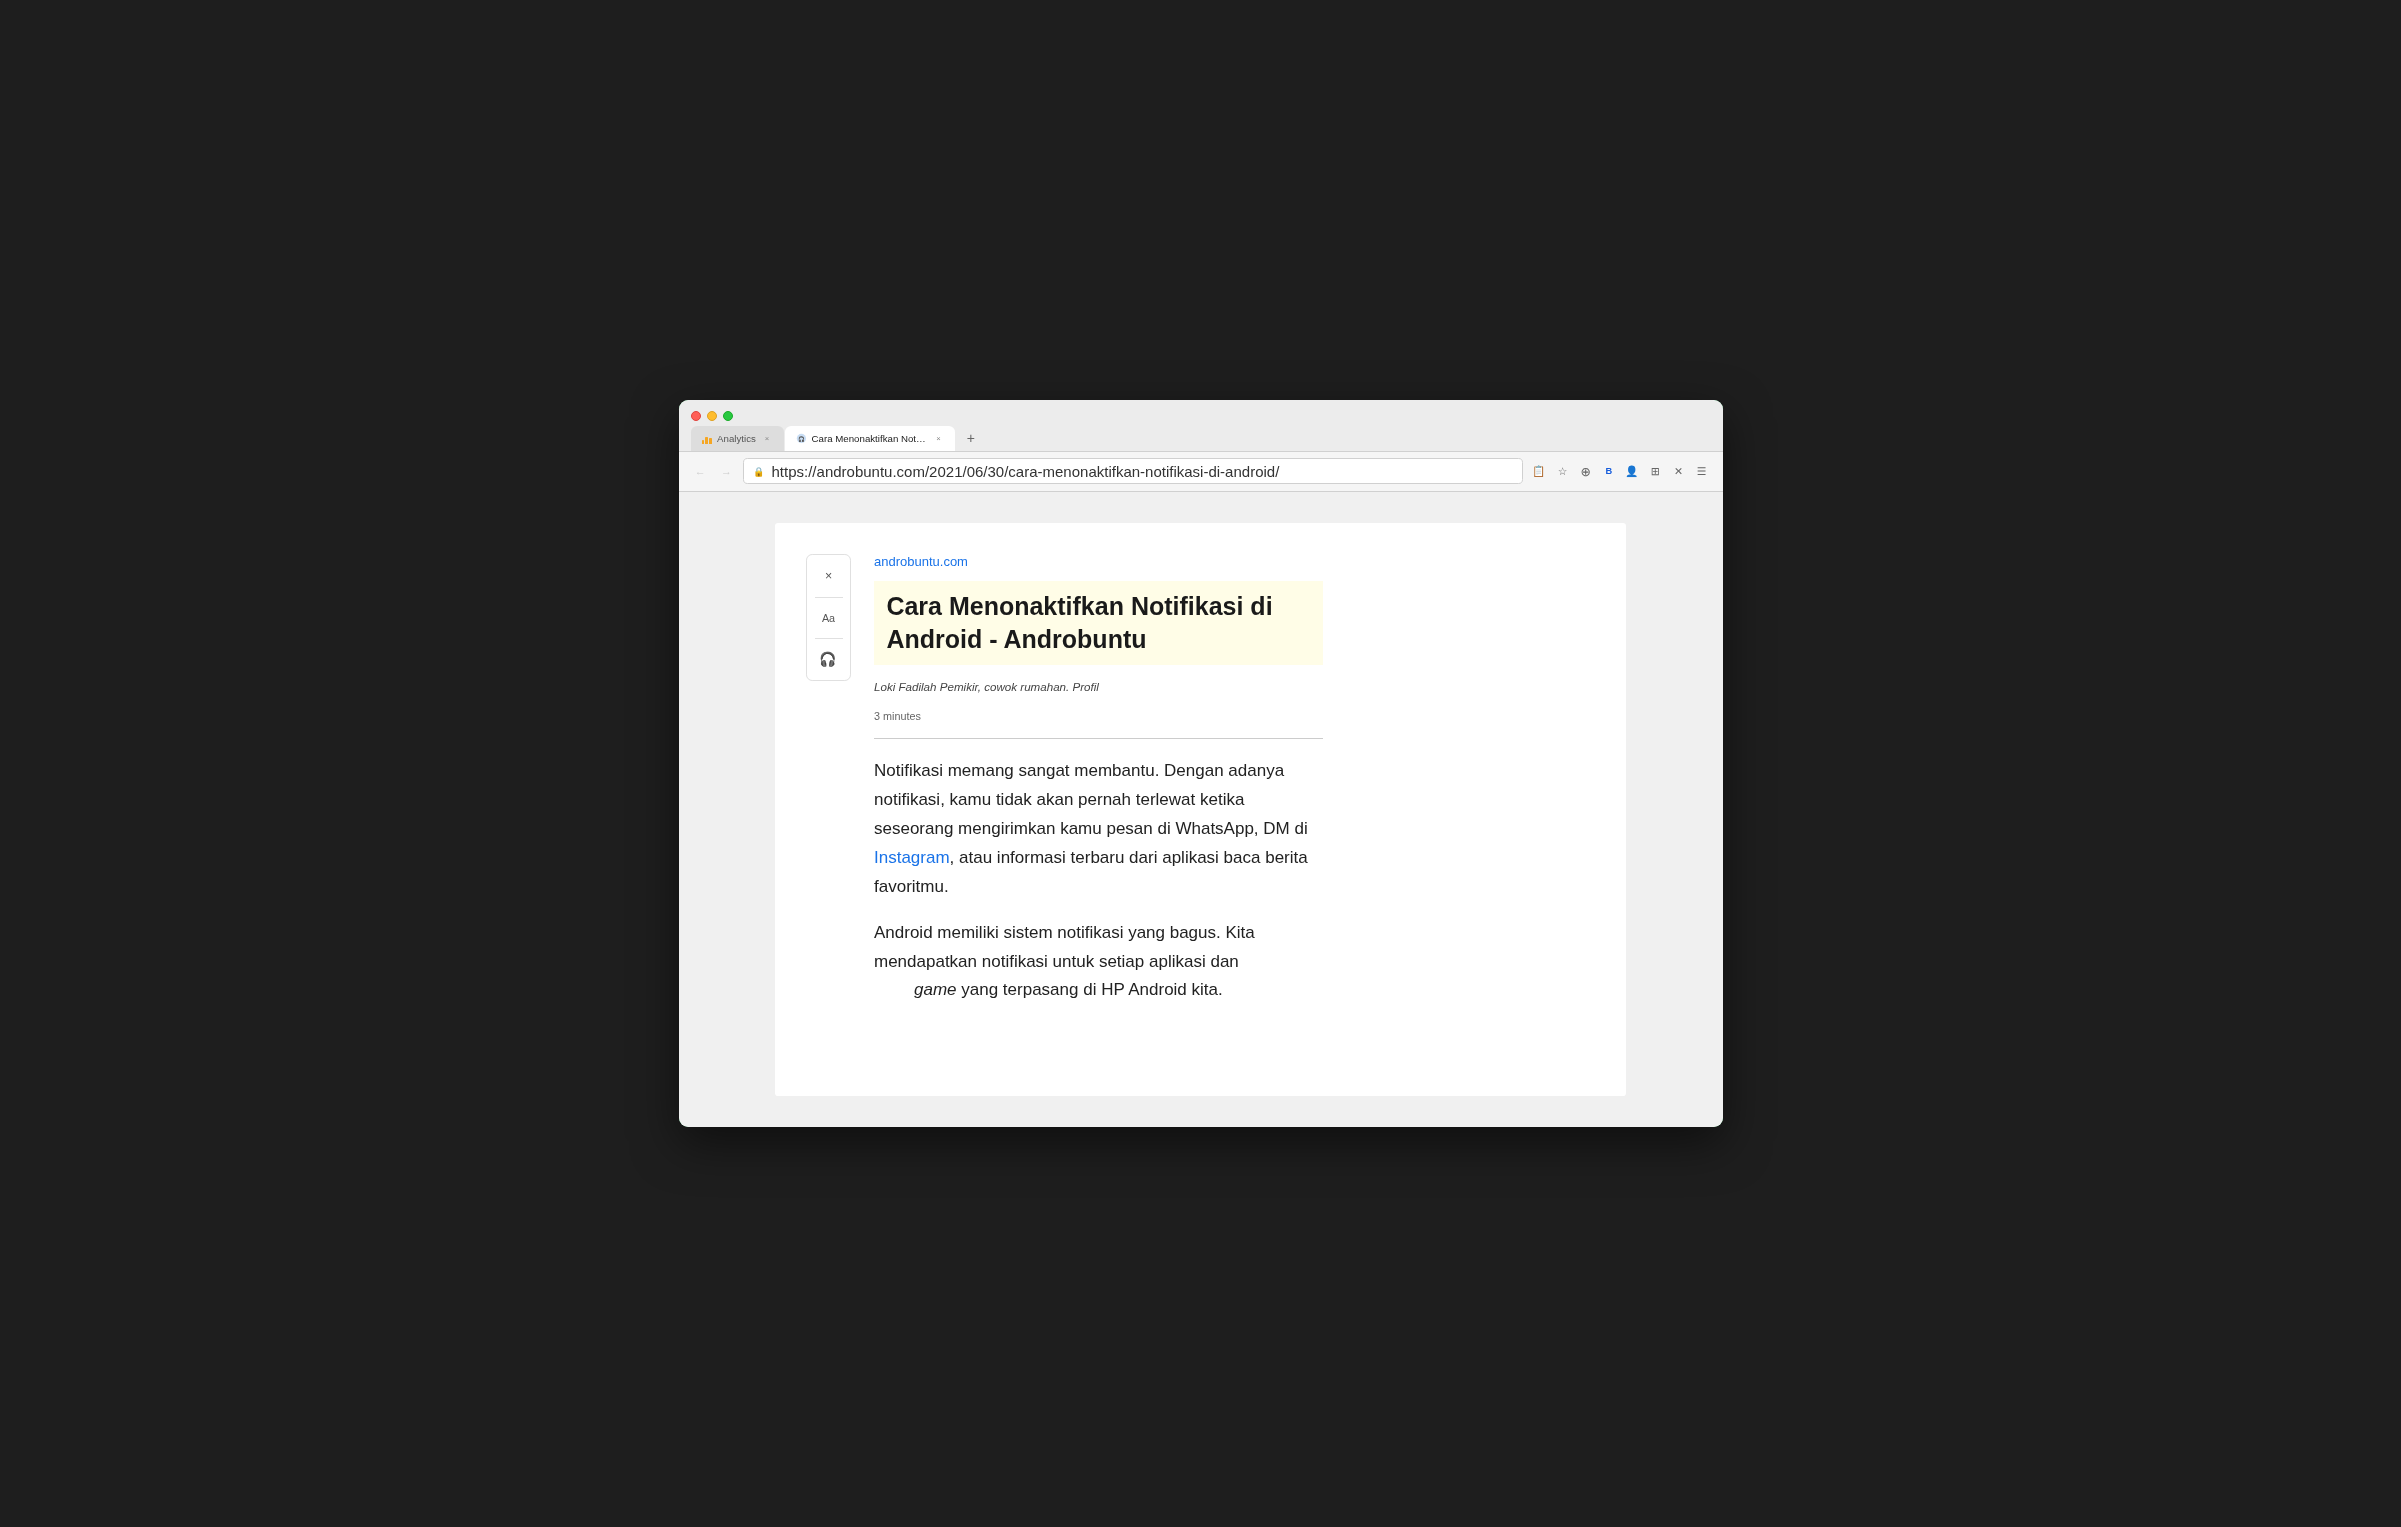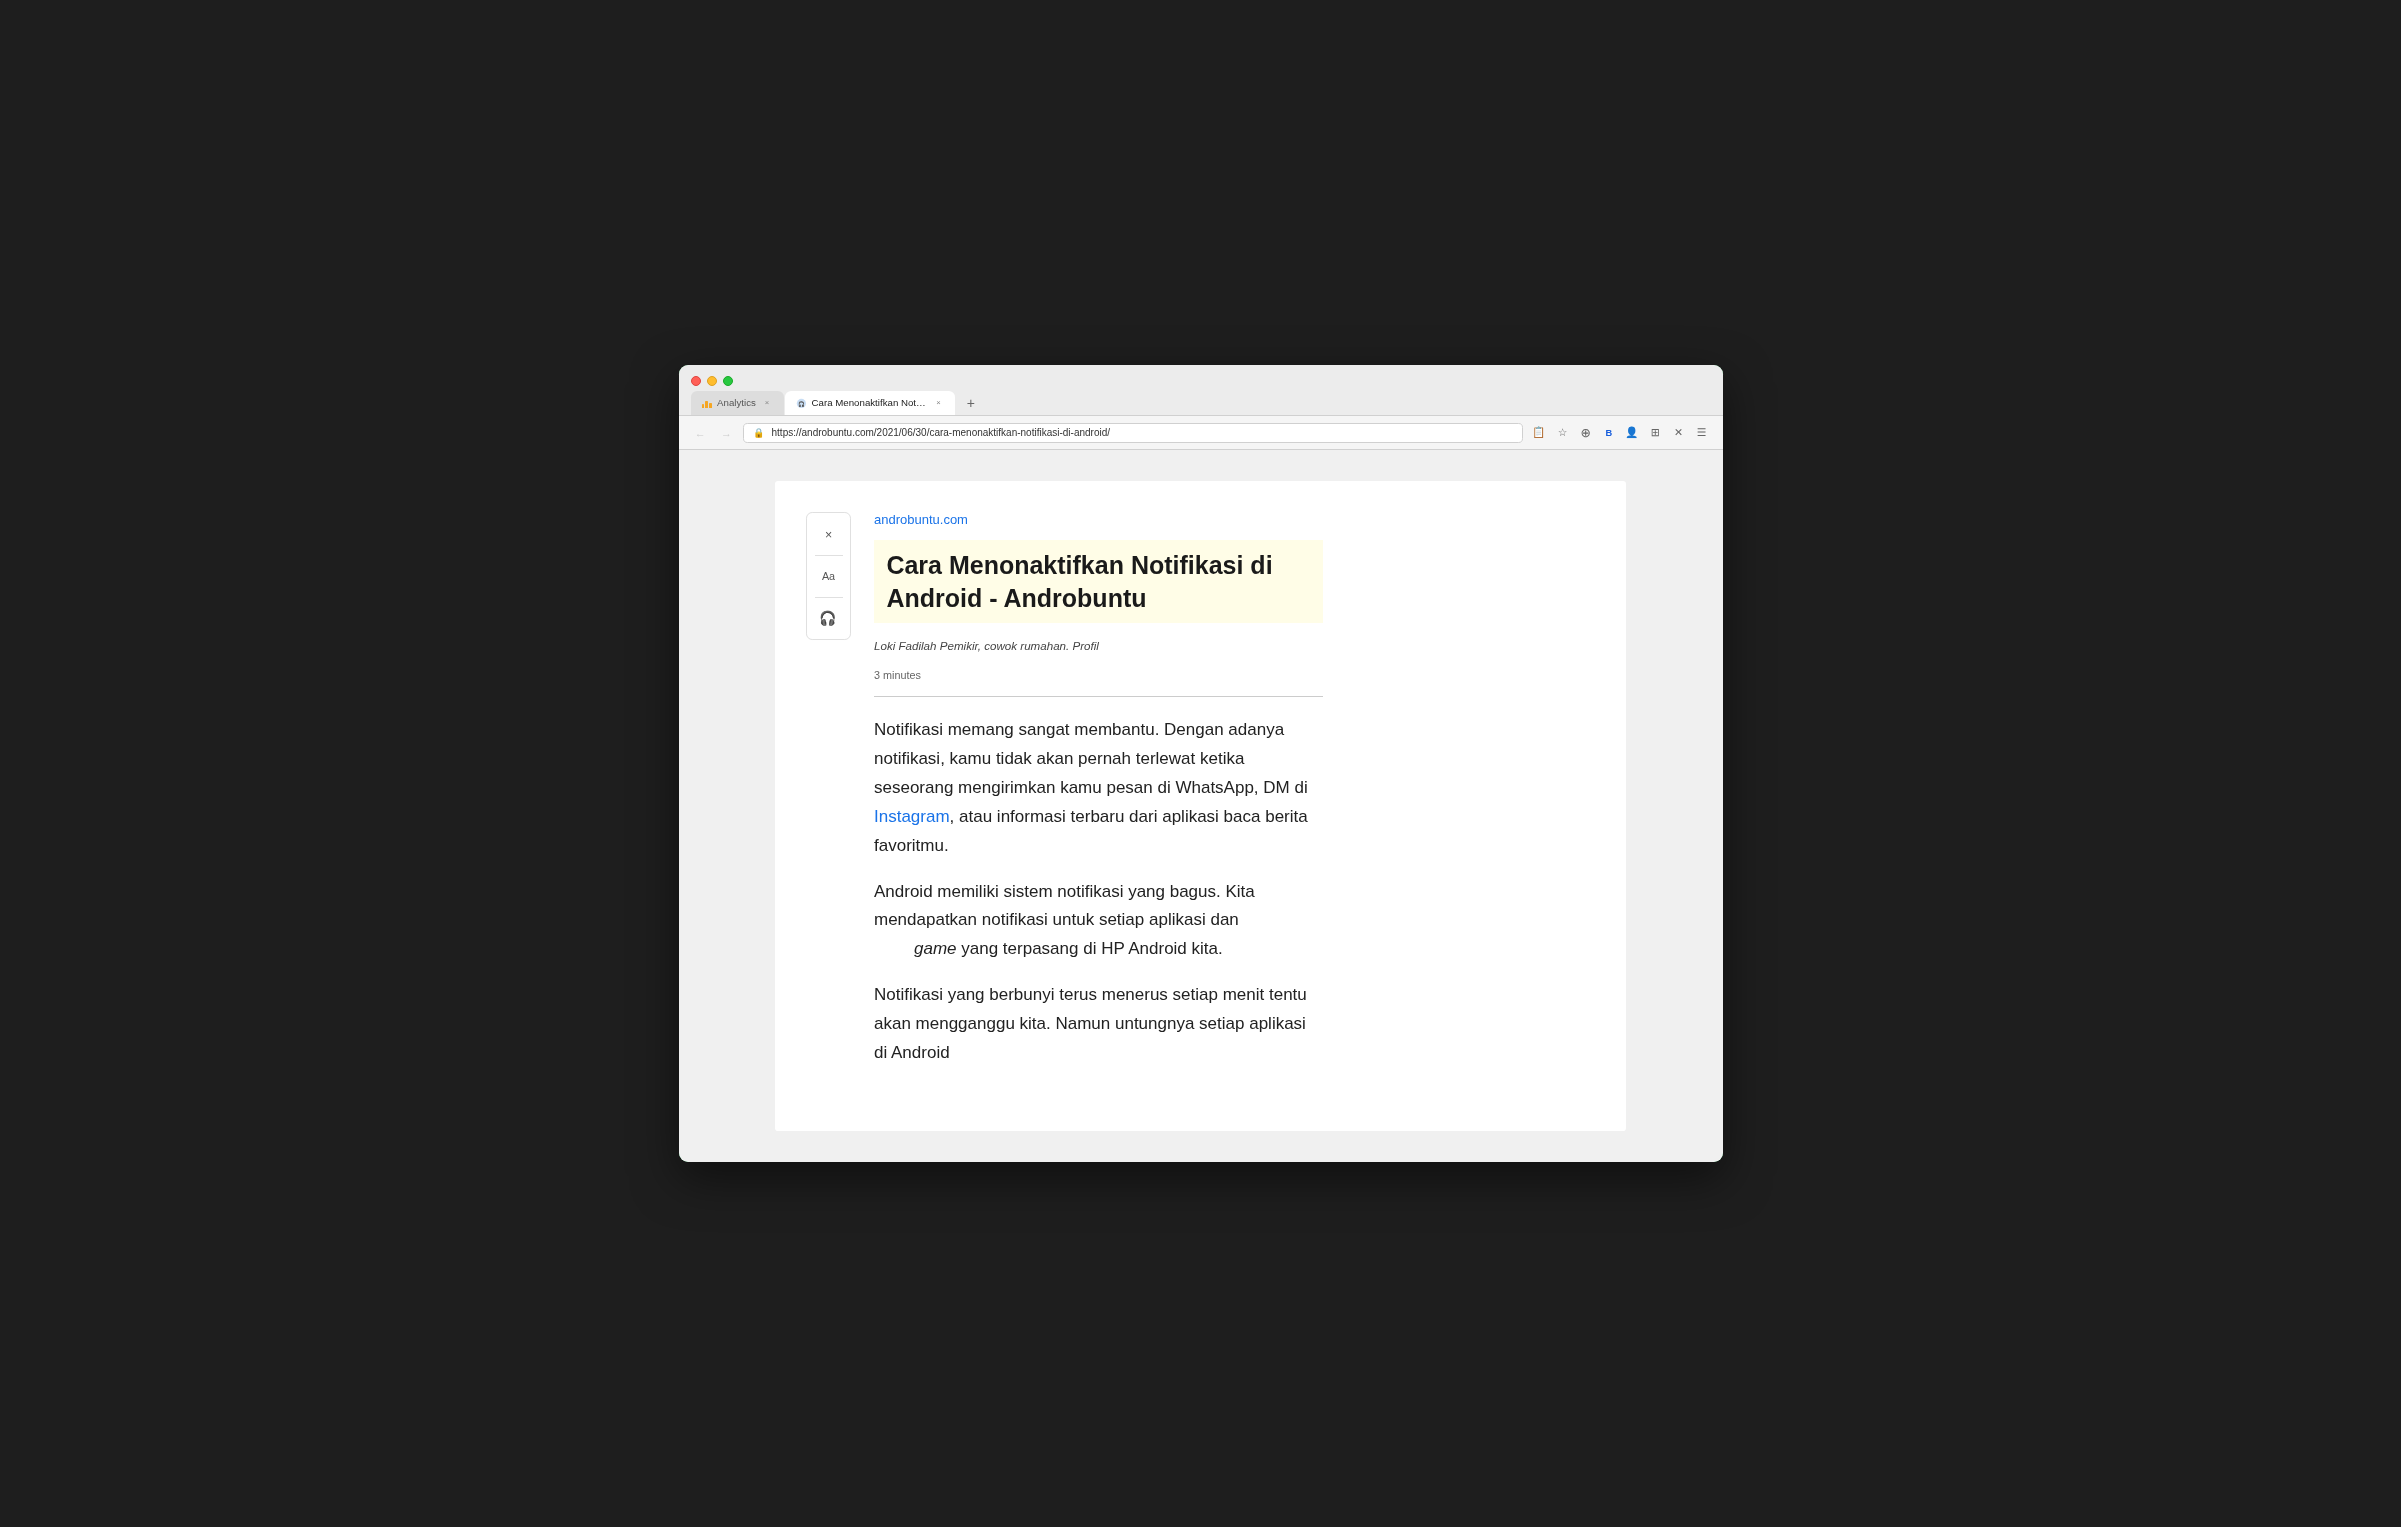--- a/index.html
+++ b/index.html
@@ -135,21 +135,21 @@
       display: flex;
       align-items: center;
       gap: 6.2px;
     }
     .url-lock {
       color: #888;
       font-size: 9.3px;
     }
     .url-text {
       color: #333;
-      font-size: 10px;
+      font-size: 15px;
     }
     .toolbar-icons {
       display: flex;
       align-items: center;
       gap: 6.2px;
     }
     .toolbar-icon {
       width: 17px;
       height: 17px;
       display: flex;
@@ -357,19 +357,18 @@
 
         <hr class="article-divider">
 
         <div class="article-body">
           <p>
             <span>Notifikasi memang sangat membantu. Dengan adanya notifikasi, kamu tidak akan pernah terlewat ketika seseorang mengirimkan kamu pesan di WhatsApp, DM di </span><a href="#">Instagram</a><span>, atau informasi terbaru dari aplikasi baca berita favoritmu.</span>
           </p>
           <p>
             <span>Android memiliki sistem notifikasi yang bagus. Kita mendapatkan notifikasi untuk setiap aplikasi dan </span><em>game</em><span> yang terpasang di HP Android kita.</span>
           </p>
-          <p>Notifikasi yang berbunyi terus menerus setiap menit tentu akan mengganggu kita. Namun untungnya setiap aplikasi di Android</p>
         </div>
       </div>
     </div>
   </div>
 </div>
 
 
 </body></html>

